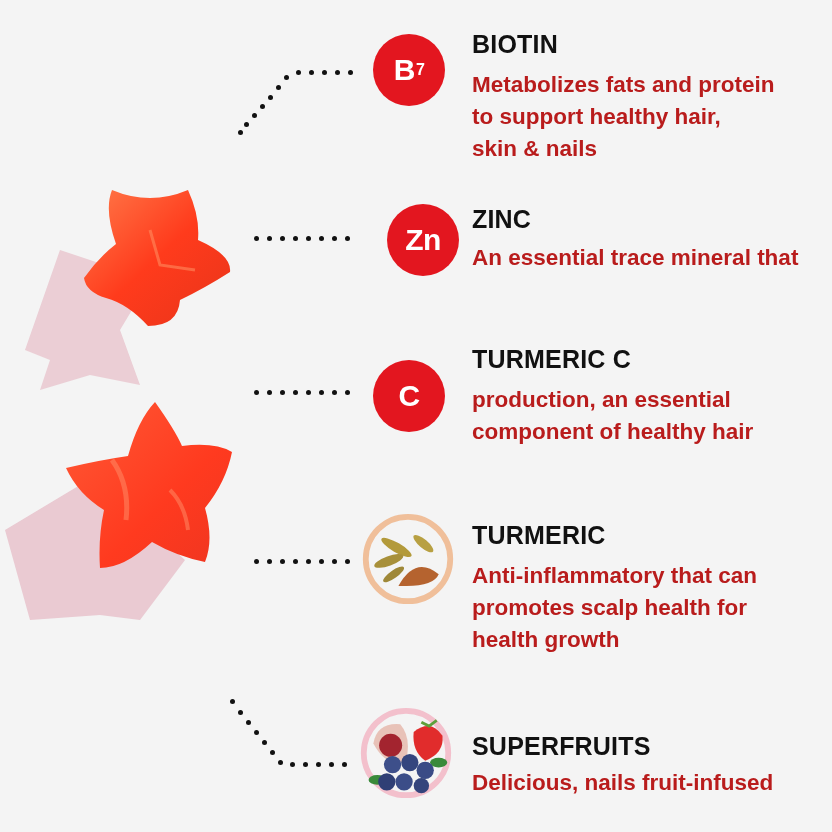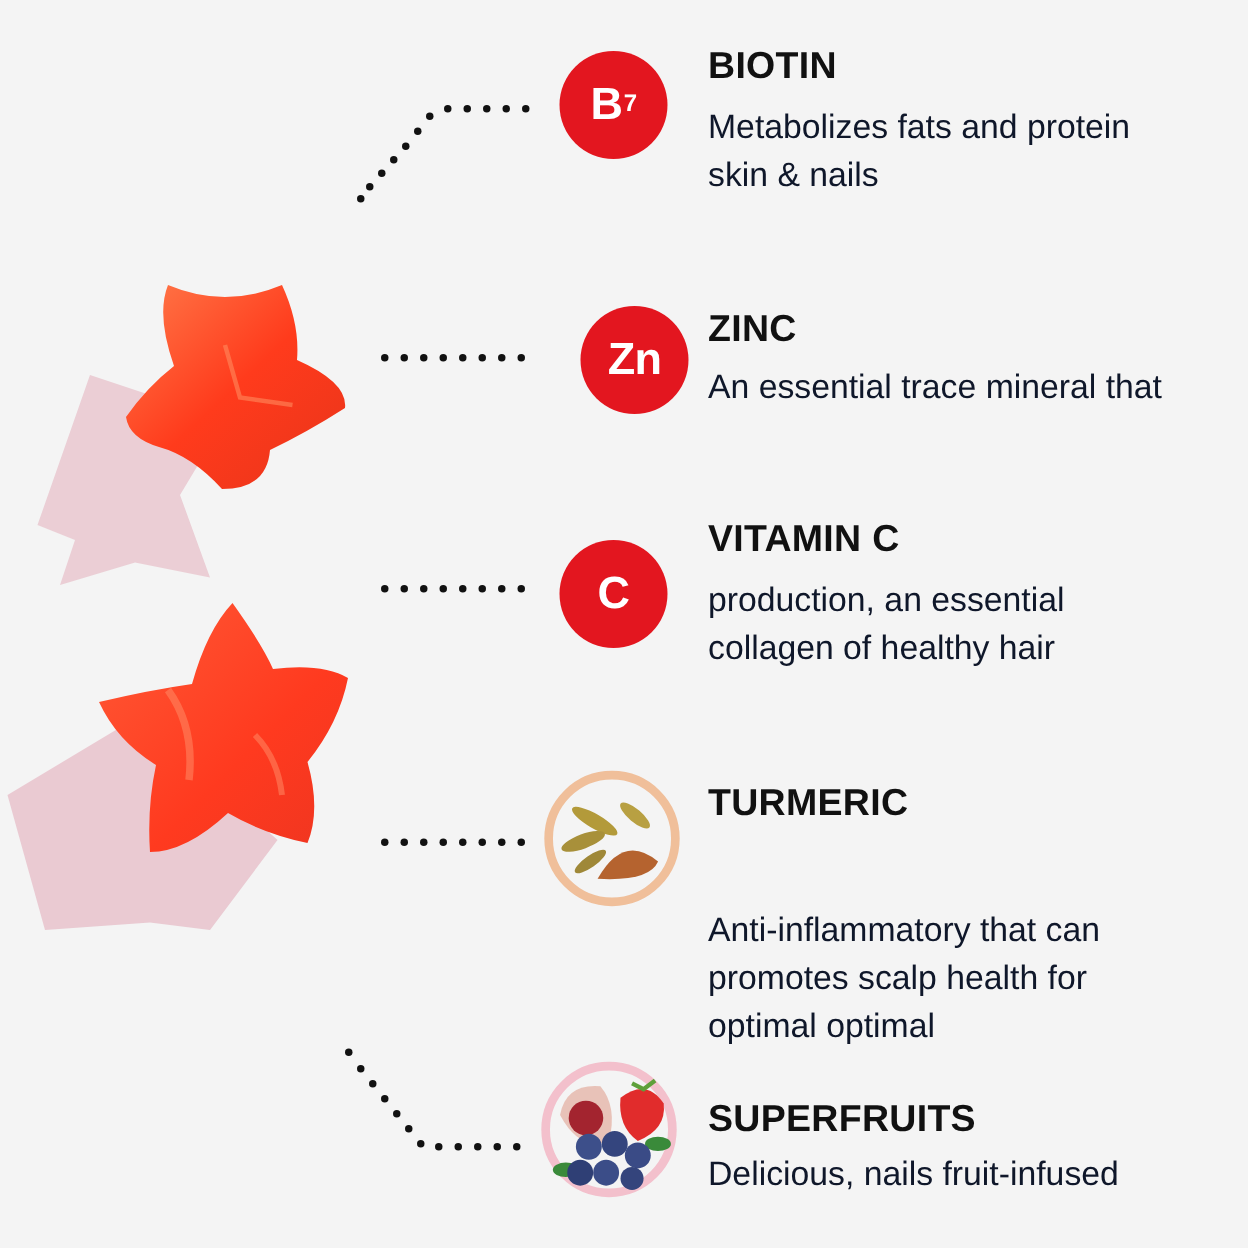--- a/index.html
+++ b/index.html
@@ -10,21 +10,21 @@
     color:#111;
   }
   .abs { position:absolute; }
   .badge {
     position:absolute; width:72px; height:72px; border-radius:50%;
     background:#e3161f; color:#fff; display:flex; align-items:center; justify-content:center;
     font-weight:bold; font-size:30px; letter-spacing:-0.5px;
   }
   .badge sub { font-size:16px; vertical-align:-8px; margin-left:1px; }
   .title { position:absolute; left:472px; font-weight:bold; font-size:25px; letter-spacing:0.2px; color:#111; }
-  .desc { position:absolute; left:472px; font-size:22.5px; line-height:32px; color:#0f172a; white-space:nowrap; }
+  .desc { position:absolute; left:472px; font-size:22.5px; line-height:32px; color:#b91c1c; white-space:nowrap;font-weight:bold; }
   .dots { position:absolute; }
   .dot { position:absolute; width:5px; height:5px; border-radius:50%; background:#111; }
   .photo-icon { position:absolute; width:96px; height:96px; border-radius:50%; }
 </style>
 </head>
 <body>
 
 <svg class="abs" style="left:0;top:170px" width="260" height="240" viewBox="0 0 260 240">
   <defs>
     <linearGradient id="g1" x1="0" y1="0" x2="1" y2="1">
@@ -111,53 +111,54 @@
   <div class="dot" style="left:342px;top:762px"></div>
 </div>
 
 <div class="badge" style="left:373px;top:34px;">
   <span>B</span>
     <sub>7</sub>
 </div>
 <div class="title" style="top:30px;">BIOTIN</div>
 <div class="desc" style="top:69px;">
   <div>Metabolizes fats and protein</div>
+  <div>to support healthy hair,</div>
   <div>skin &amp; nails</div>
 </div>
 
 <div class="badge" style="left:387px;top:204px;">
   <span>Zn</span>
 </div>
 <div class="title" style="top:205px;">ZINC</div>
 <div class="desc" style="top:242px;">
   <div>An essential trace mineral that</div>
 </div>
 
 <div class="badge" style="left:373px;top:360px;">
   <span>C</span>
 </div>
-<div class="title" style="top:345px;">VITAMIN C</div>
+<div class="title" style="top:345px;">TURMERIC C</div>
 <div class="desc" style="top:384px;">
   <div>production, an essential</div>
-  <div>collagen of healthy hair</div>
+  <div>component of healthy hair</div>
 </div>
 
 <svg class="photo-icon" style="left:360px;top:511px;" viewBox="0 0 100 100">
   <circle cx="50" cy="50" r="44" fill="none" stroke="#efb58a" stroke-width="6" opacity="0.85"></circle>
   <ellipse cx="38" cy="38" rx="18" ry="5" transform="rotate(30 38 38)" fill="#b39a3a"></ellipse>
   <ellipse cx="30" cy="52" rx="16" ry="5" transform="rotate(-20 30 52)" fill="#a8903a"></ellipse>
   <ellipse cx="66" cy="34" rx="13" ry="4.5" transform="rotate(40 66 34)" fill="#b8a042"></ellipse>
   <ellipse cx="35" cy="66" rx="13" ry="4" transform="rotate(-35 35 66)" fill="#9f8838"></ellipse>
   <path d="M40,78 Q58,46 82,66 Q76,80 40,78 Z" fill="#b5632f"></path>
 </svg>
 <div class="title" style="top:521px;">TURMERIC</div>
-<div class="desc" style="top:560px;margin-top:44px;">
+<div class="desc" style="top:560px;">
   <div>Anti-inflammatory that can</div>
   <div>promotes scalp health for</div>
-  <div>optimal optimal</div>
+  <div>health growth</div>
 </div>
 
 <svg class="photo-icon" style="left:358px;top:705px;" viewBox="0 0 100 100">
   <circle cx="50" cy="50" r="44" fill="none" stroke="#f2b6c4" stroke-width="6" opacity="0.85"></circle>
   <path d="M16,40 Q20,18 44,20 Q56,34 50,58 Q30,66 16,40 Z" fill="#e8c2b8"></path>
   <ellipse cx="34" cy="42" rx="12" ry="12" fill="#a3242f"></ellipse>
   <path d="M58,28 Q76,14 88,32 Q90,50 70,58 Q56,48 58,28 Z" fill="#e12c2c"></path>
   <path d="M66,18 L74,22 L82,16" stroke="#5ea03a" stroke-width="3" fill="none"></path>
   <ellipse cx="20" cy="78" rx="9" ry="5" fill="#3a8a3a"></ellipse>
   <ellipse cx="84" cy="60" rx="9" ry="5" fill="#3a8a3a"></ellipse>

